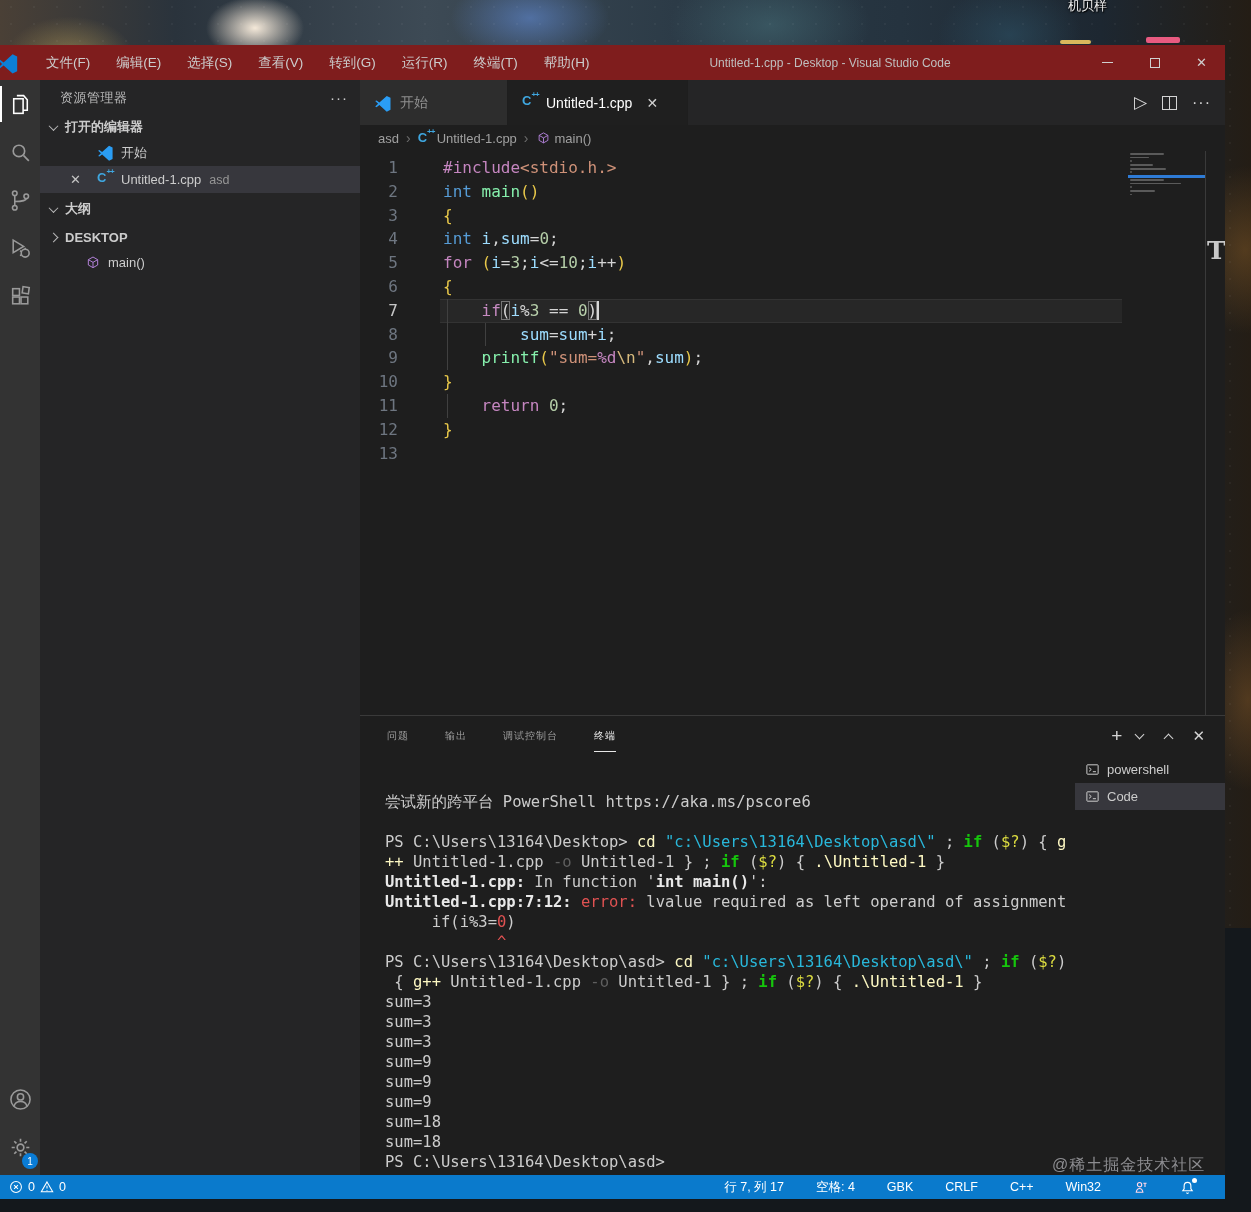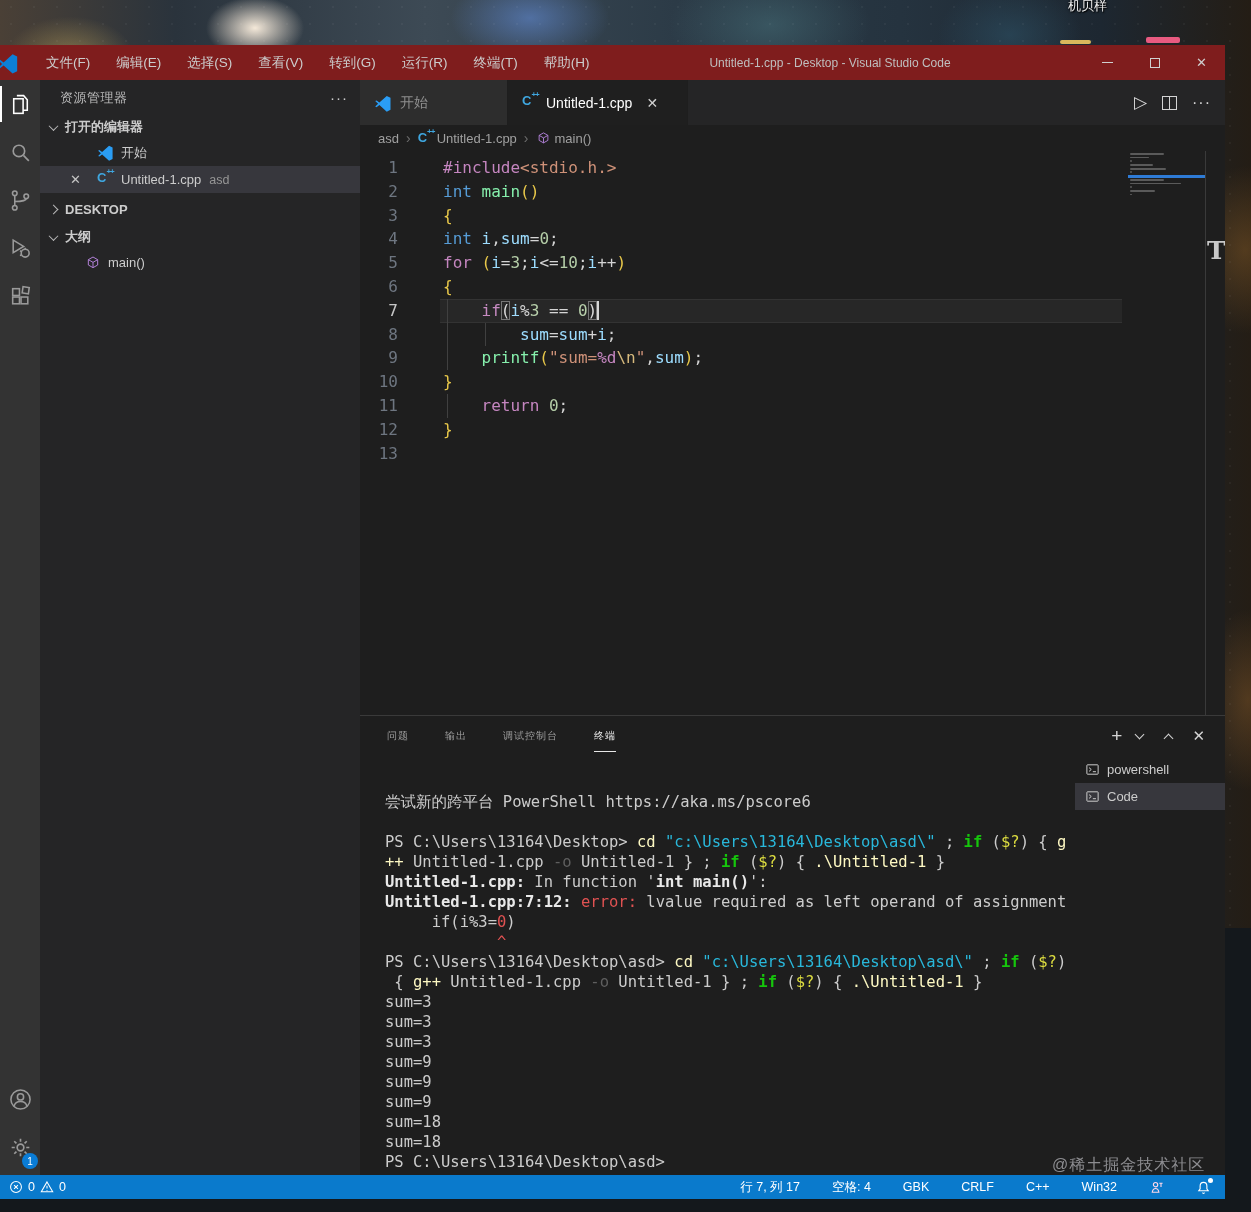--- a/index.html
+++ b/index.html
@@ -145,21 +145,21 @@
   .term-list { position:absolute; right:0; top:40px; width:150px; bottom:0; }
   .tl-row { height:27px; display:flex; align-items:center; padding-left:10px; font-size:13px; color:#cccccc; }
   .tl-row.selected { background:#37373d; }
   .tl-row svg { width:15px; height:15px; margin-right:7px; color:#cccccc; }
 
   
   .statusbar { position:absolute; left:0; bottom:0; width:100%; height:24px; background:#0a7acc;
     display:flex; align-items:center; color:#ffffff; font-size:12.5px; }
   .sb-left { display:flex; align-items:center; gap:5px; padding-left:9px; }
   .sb-left svg { width:14px; height:14px; }
-  .sb-right { margin-left:auto; display:flex; align-items:center; gap:32px; padding-right:14px; }
+  .sb-right { margin-left:auto; display:flex; align-items:center; gap:32px; padding-right:30px; }
   .sb-right .sb-it { white-space:nowrap; }
   .sb-right svg { width:15px; height:15px; display:block; }
 </style>
 </head>
 <body>
 
 <div class="stage">
   <div class="desktop-bg"></div>
   <div class="deco-bar yellow"></div>
   <div class="deco-bar pink"></div>
@@ -263,26 +263,26 @@
         </svg>
         <span>开始</span>
       </div>
       <div class="sb-row selected">
         <span class="close-x">✕</span>
         <span class="row-icon cpp-ic"><span>C</span><sup>++</sup></span>
         <span>Untitled-1.cpp</span>
         <span class="desc">asd</span>
       </div>
       <div class="sb-section" style="margin-top:4px;">
+        <span class="chev down"></span>
+        <span>大纲</span>
+      </div>
+      <div class="sb-section" style="margin-top:4px;">
         <span class="chev right"></span>
         <span>DESKTOP</span>
-      </div>
-      <div class="sb-section" style="margin-top:4px;">
-        <span class="chev down"></span>
-        <span>大纲</span>
       </div>
       <div class="outline-row">
         <svg viewBox="0 0 24 24" fill="none" stroke="#B180D7" stroke-width="1.5">
           <path d="M12 3 19 7v8l-7 4-7-4V7z"></path>
             <path d="M5 7l7 4 7-4M12 11v8"></path>
         </svg>
         <span>main()</span>
       </div>
     </div>
 

